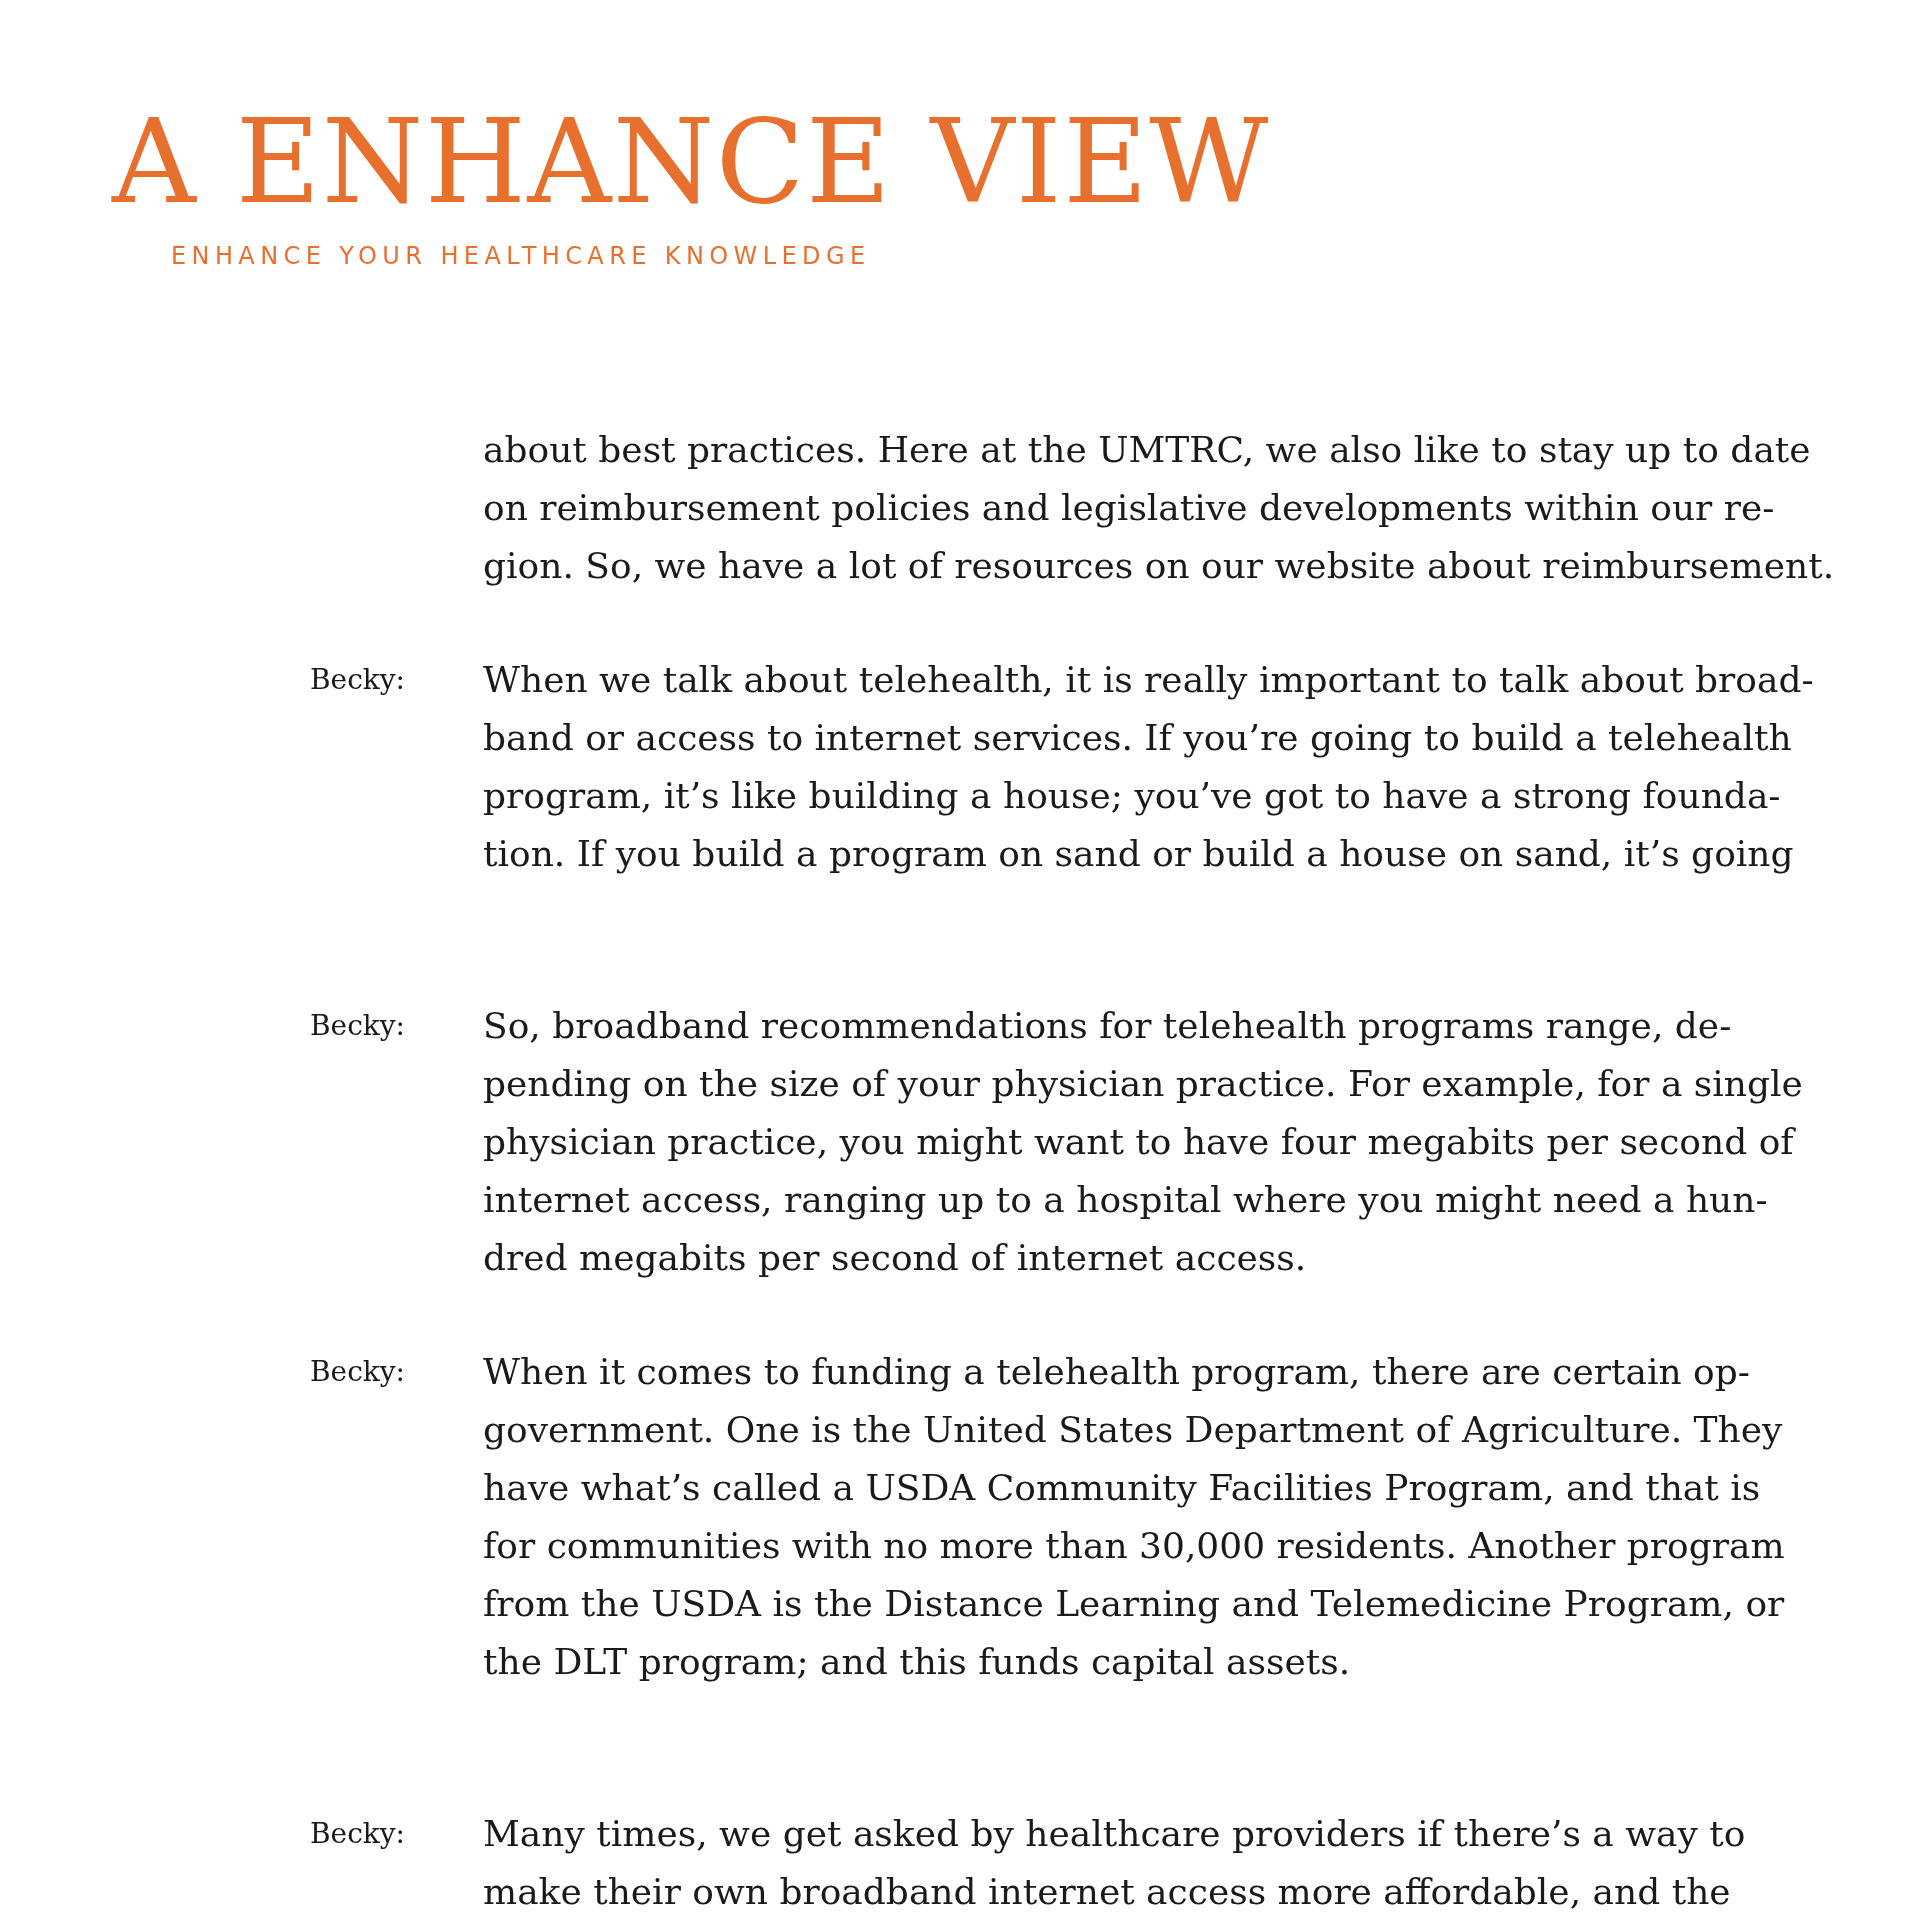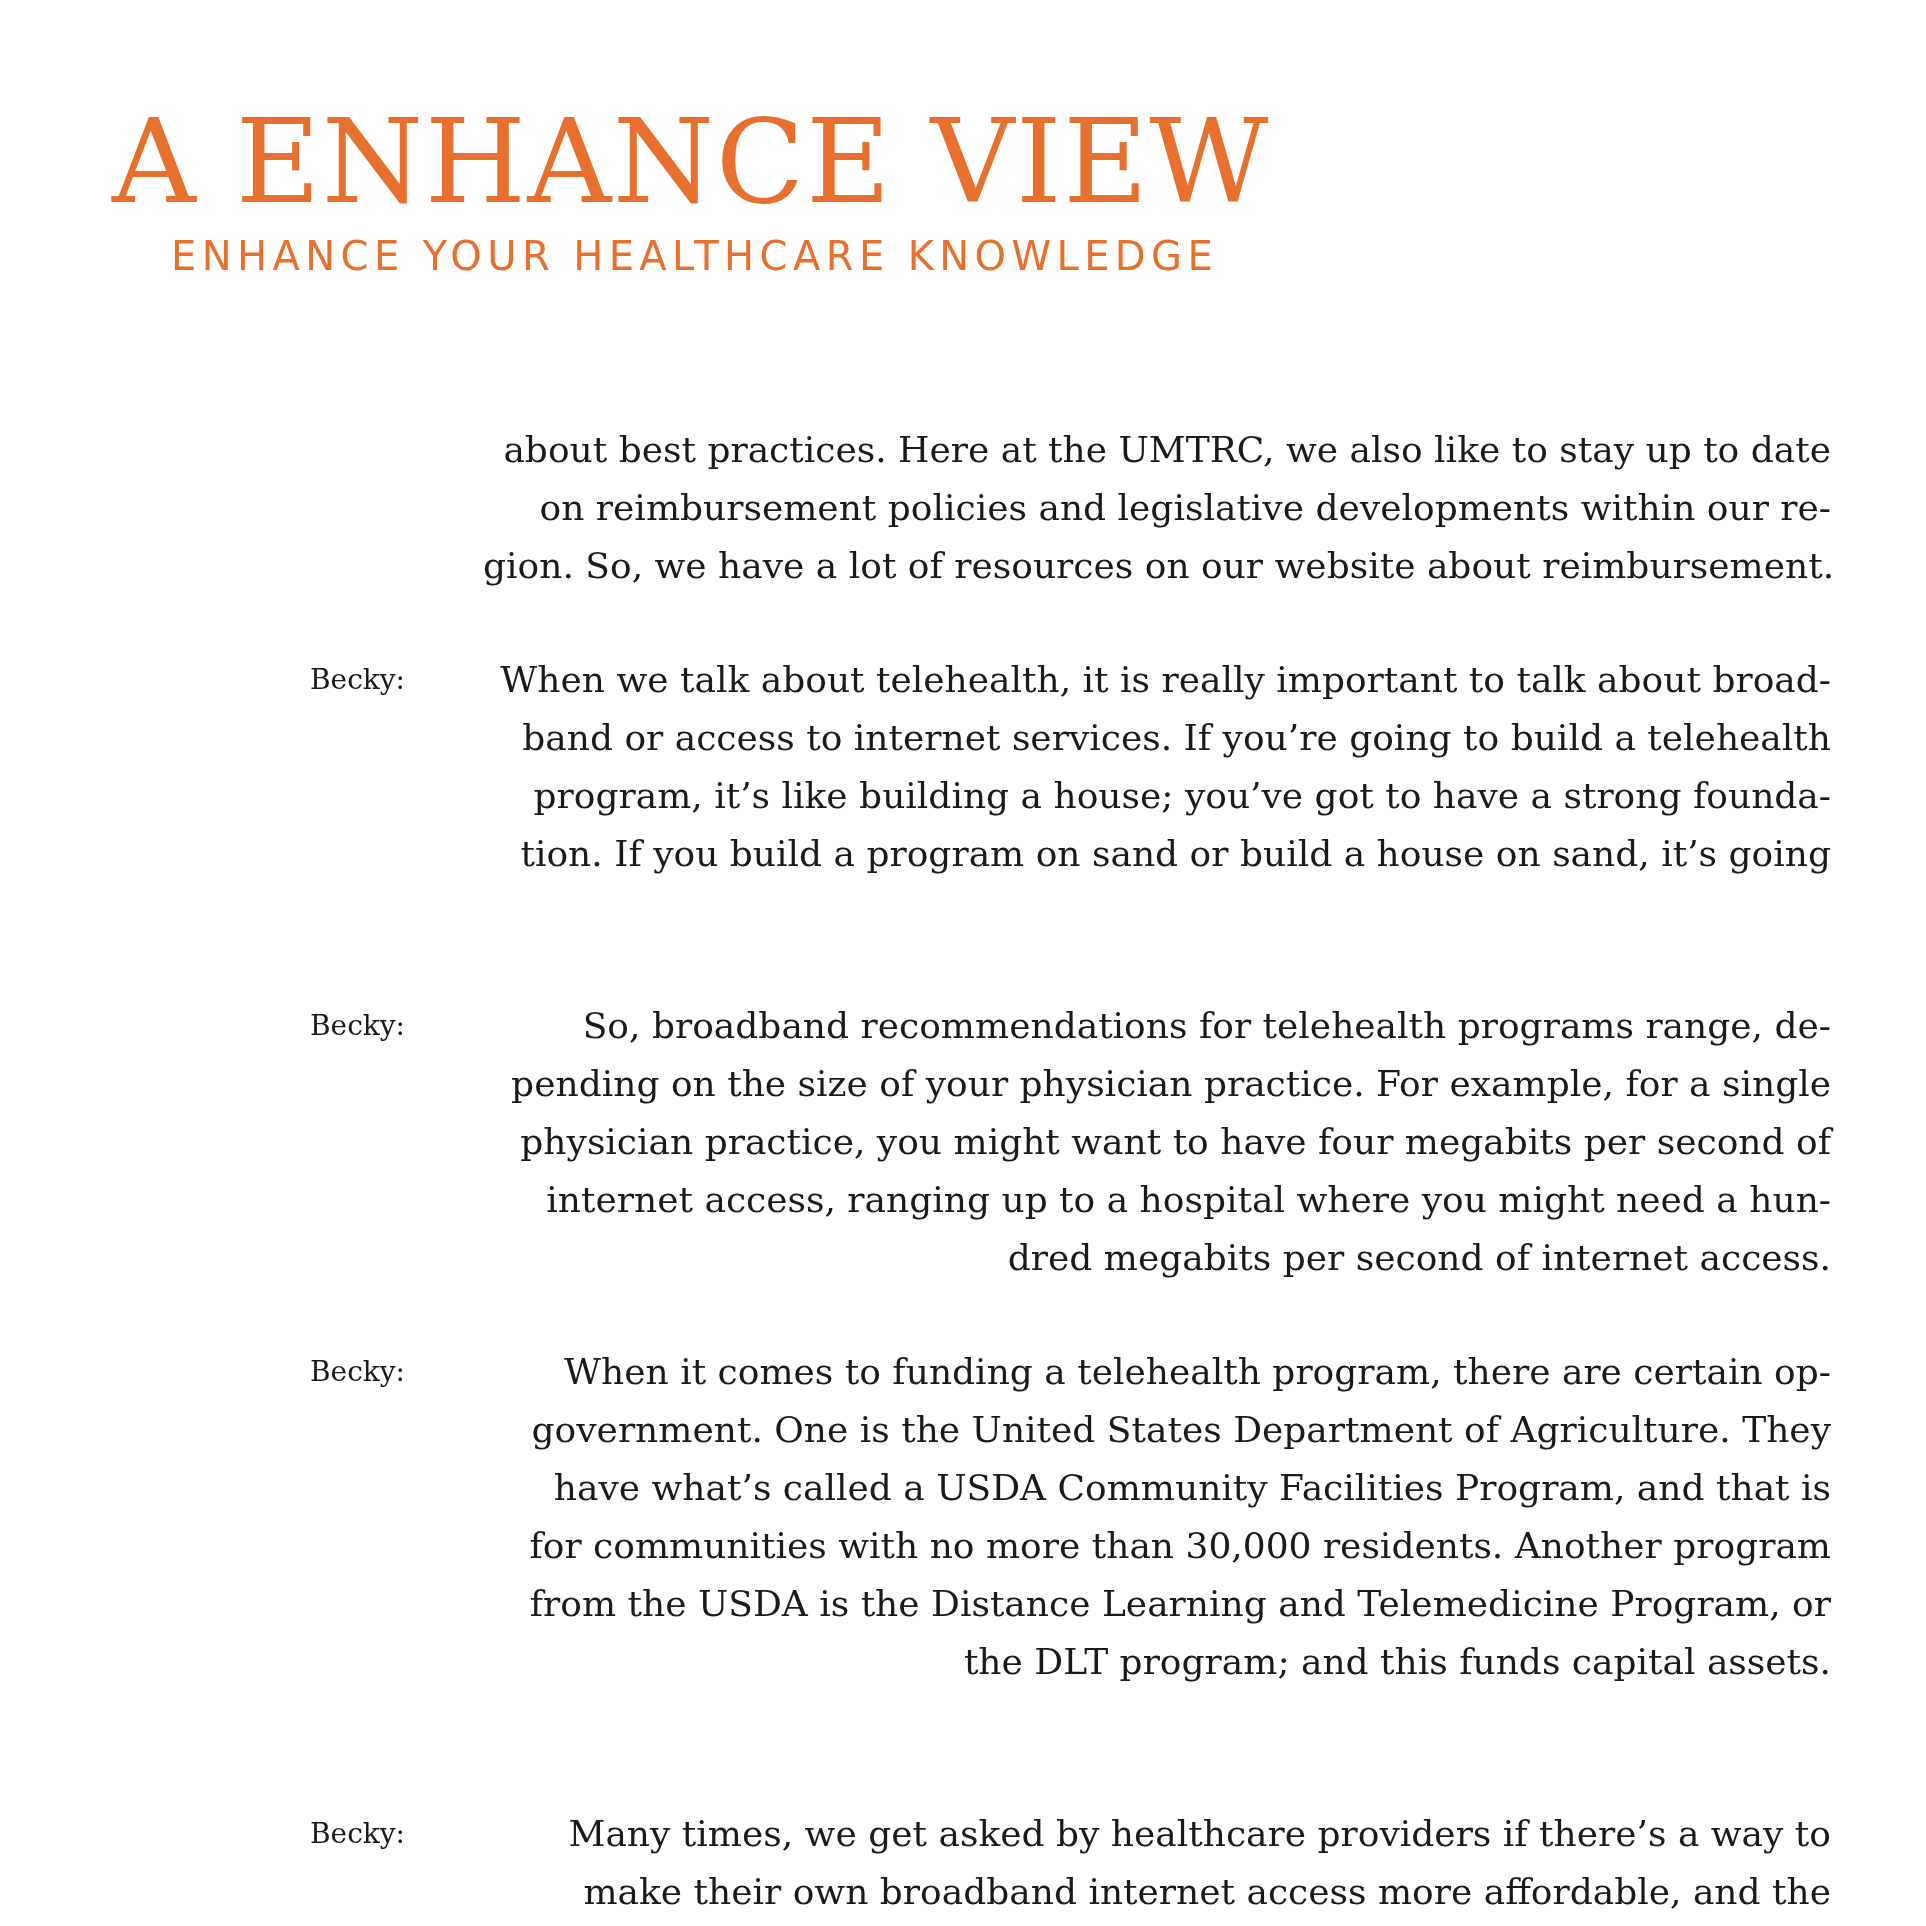--- a/index.html
+++ b/index.html
@@ -1,22 +1,22 @@
 <!DOCTYPE html>
 <html style="font-size:6.2px"><head>
 <meta charset="utf-8">
 <style>
   html,body{margin:0;padding:0;background:#ffffff;}
   body{width:1965px;height:2542px;position:relative;overflow:hidden;}
   .title{position:absolute;left:112px;top:96px;font-family:"DejaVu Serif",serif;font-size:116px;line-height:131px;color:#E8702F;letter-spacing:1.5px;white-space:nowrap;}
-  .subtitle{position:absolute;left:171px;top:237px;font-family:"DejaVu Sans",sans-serif;font-size:40px;line-height:39px;color:#E8702F;letter-spacing:5.4px;white-space:nowrap;}
+  .subtitle{position:absolute;left:171px;top:237px;font-family:"DejaVu Sans",sans-serif;font-size:24px;line-height:39px;color:#E8702F;letter-spacing:5.4px;white-space:nowrap;}
   .para{position:absolute;left:0;width:1965px;}
   .speaker{position:absolute;left:310px;font-family:"DejaVu Serif",serif;font-size:28px;line-height:58px;color:#1a1a1a;white-space:nowrap;}
   .lines{position:absolute;left:483px;width:1348px;}
-  .line{display:block;font-family:"DejaVu Serif",serif;font-size:36px;line-height:58px;color:#1a1a1a;white-space:nowrap;text-align:right;}
+  .line{display:block;font-family:"DejaVu Serif",serif;font-size:36px;line-height:58px;color:#1a1a1a;white-space:nowrap;}
 </style>
 </head>
 <body>
 
 <div>
   <div class="title">A ENHANCE VIEW</div>
   <div class="subtitle">ENHANCE YOUR HEALTHCARE KNOWLEDGE</div>
 </div>
 
 <div>

